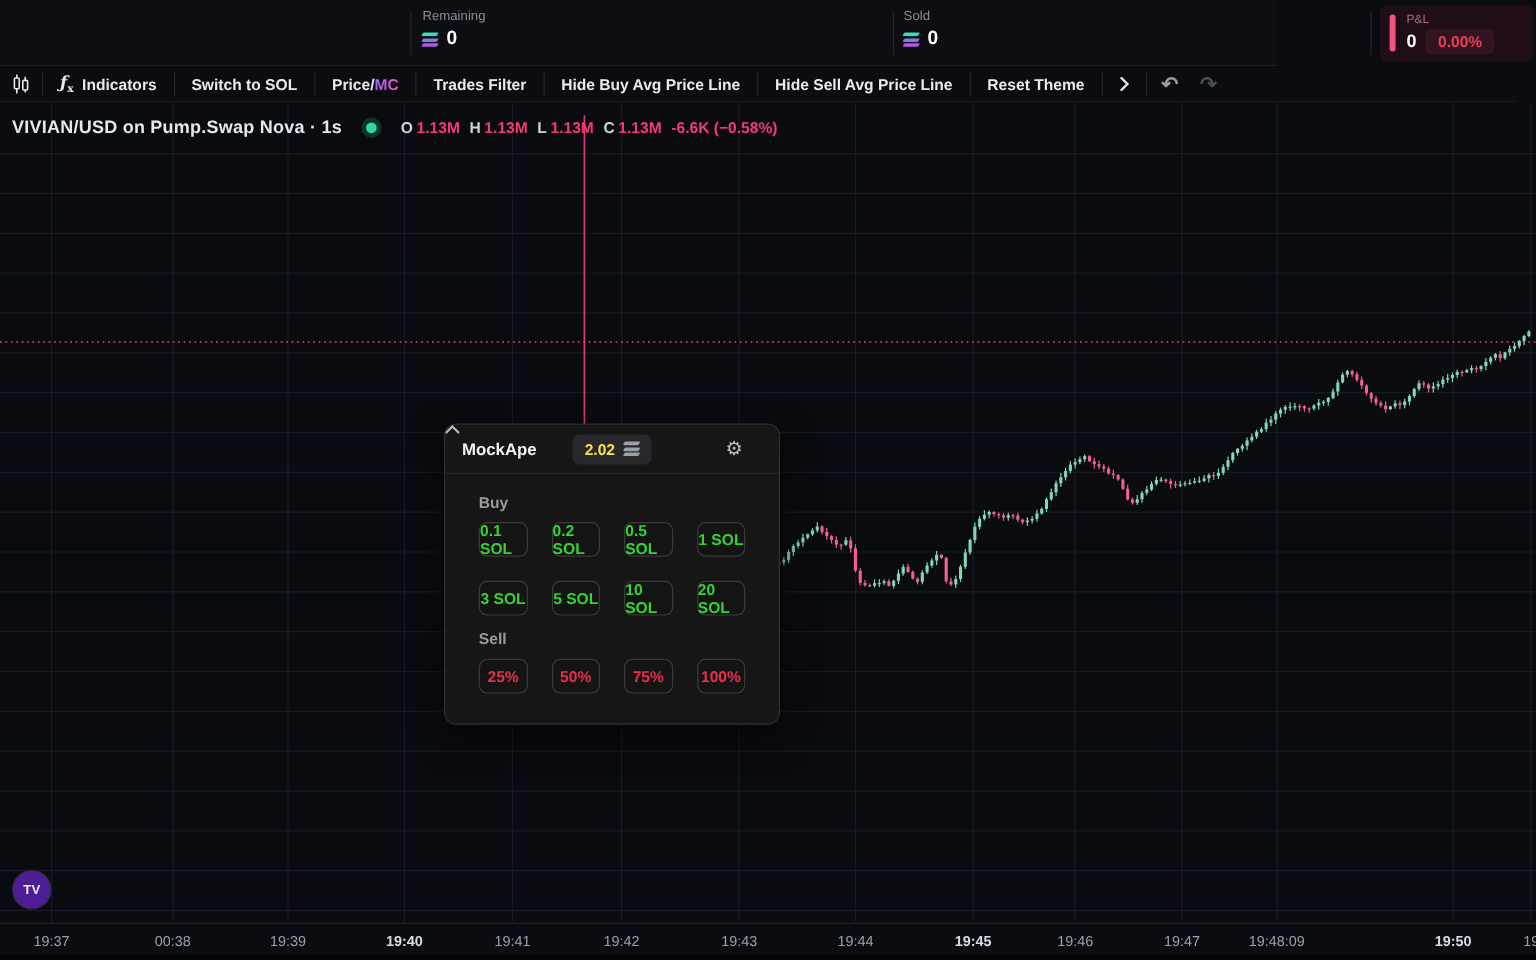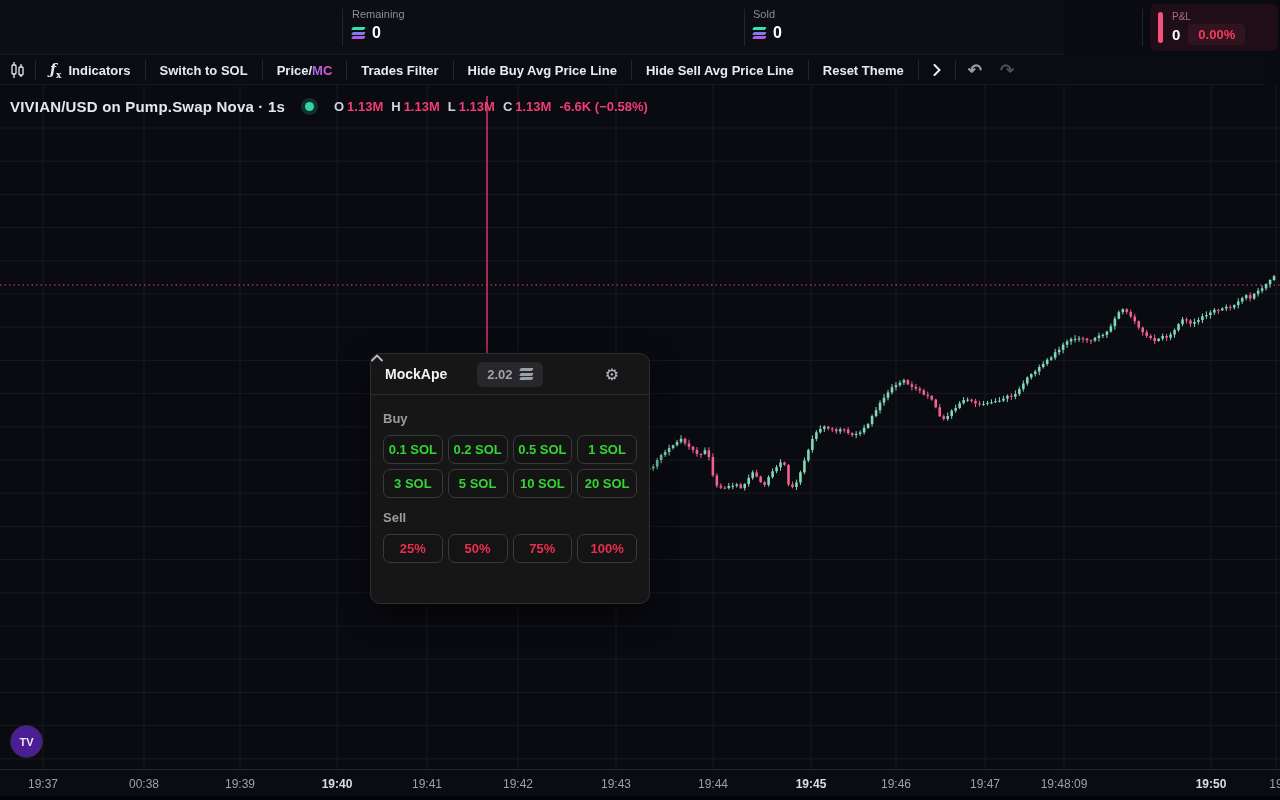--- a/index.html
+++ b/index.html
@@ -71,27 +71,27 @@
 
   
   .panel { position:absolute; left:370px; top:268px; width:280px; height:251px;
            background:#161616; border:1px solid #2e2e2e; border-radius:10px; z-index:10;
            box-shadow:0 10px 30px rgba(0,0,0,.65); }
   .panel-header { height:41px; display:flex; align-items:center; padding:0 14px;
                   border-bottom:1px solid #2a2a2a; }
   .panel-title { font-size:14px; font-weight:700; color:#f2f2f2; }
   .amt-badge { margin-left:30px; background:#28282c; border-radius:6px; padding:5px 10px;
                display:flex; align-items:center; gap:7px; cursor:pointer; }
-  .amt-badge .amt { font-size:13px; font-weight:700; color:#a3a3a3; }
+  .amt-badge .amt { font-size:13px; font-weight:700; color:#fde047; }
   .panel-header .spacer { flex:1; }
   .gear { font-size:16px; color:#b9bcc4; cursor:pointer; margin-right:16px; }
   .chev-up { cursor:pointer; display:flex; }
-  .panel-body { padding:10px 12px; }
+  .panel-body { padding:10px 28px; }
   .grp-lbl { font-size:13px; font-weight:700; color:#9b9b9b; margin:6px 0 9px; }
-  .btn-grid { display:grid; grid-template-columns:repeat(4,1fr); gap:5px; }
+  .btn-grid { display:grid; grid-template-columns:repeat(4,1fr); gap:20px; }
   .tbtn { height:29px; background:#141414; border:1px solid #3a3a3a; border-radius:7px;
           display:flex; align-items:center; justify-content:center;
           font-size:13px; font-weight:700; cursor:pointer; }
   .tbtn.buy { color:#35d435; }
   .tbtn.sell { color:#ea2e4e; }
   .sell-grp .grp-lbl { margin-top:12px; }
 
   
   .time-axis { position:absolute; left:0; top:769px; width:1280px; height:31px;
                background:#0b0c11; border-top:1px solid #23242e; cursor:ew-resize; }

